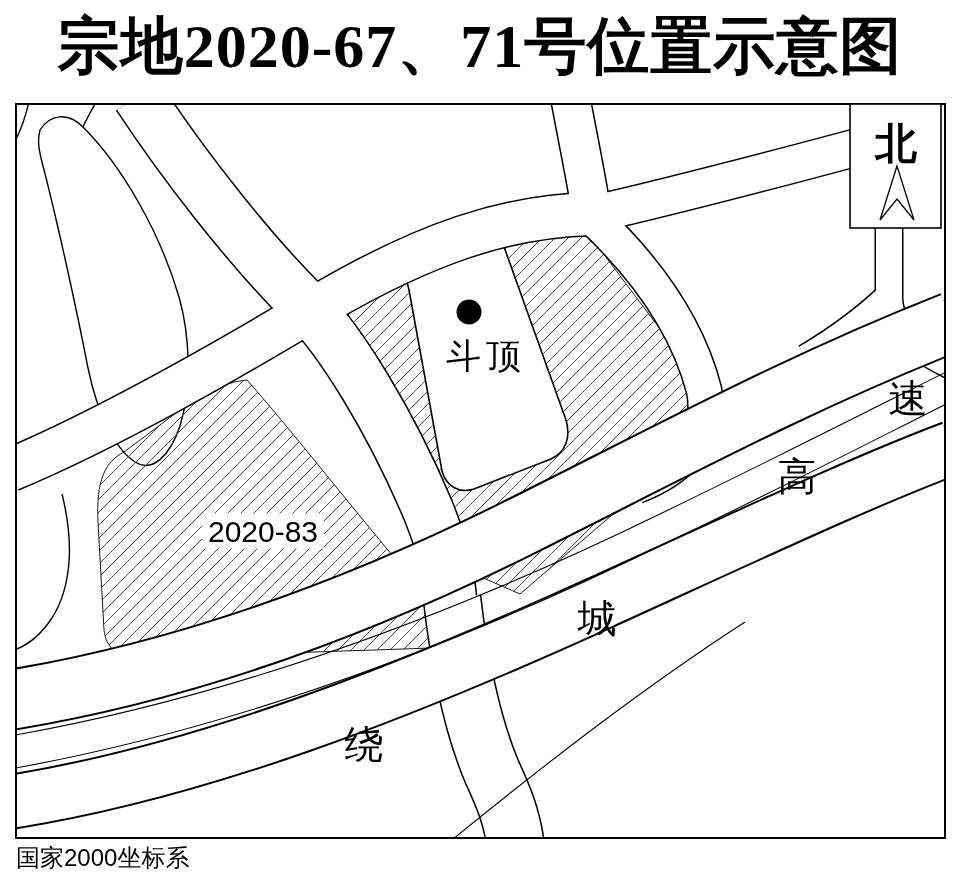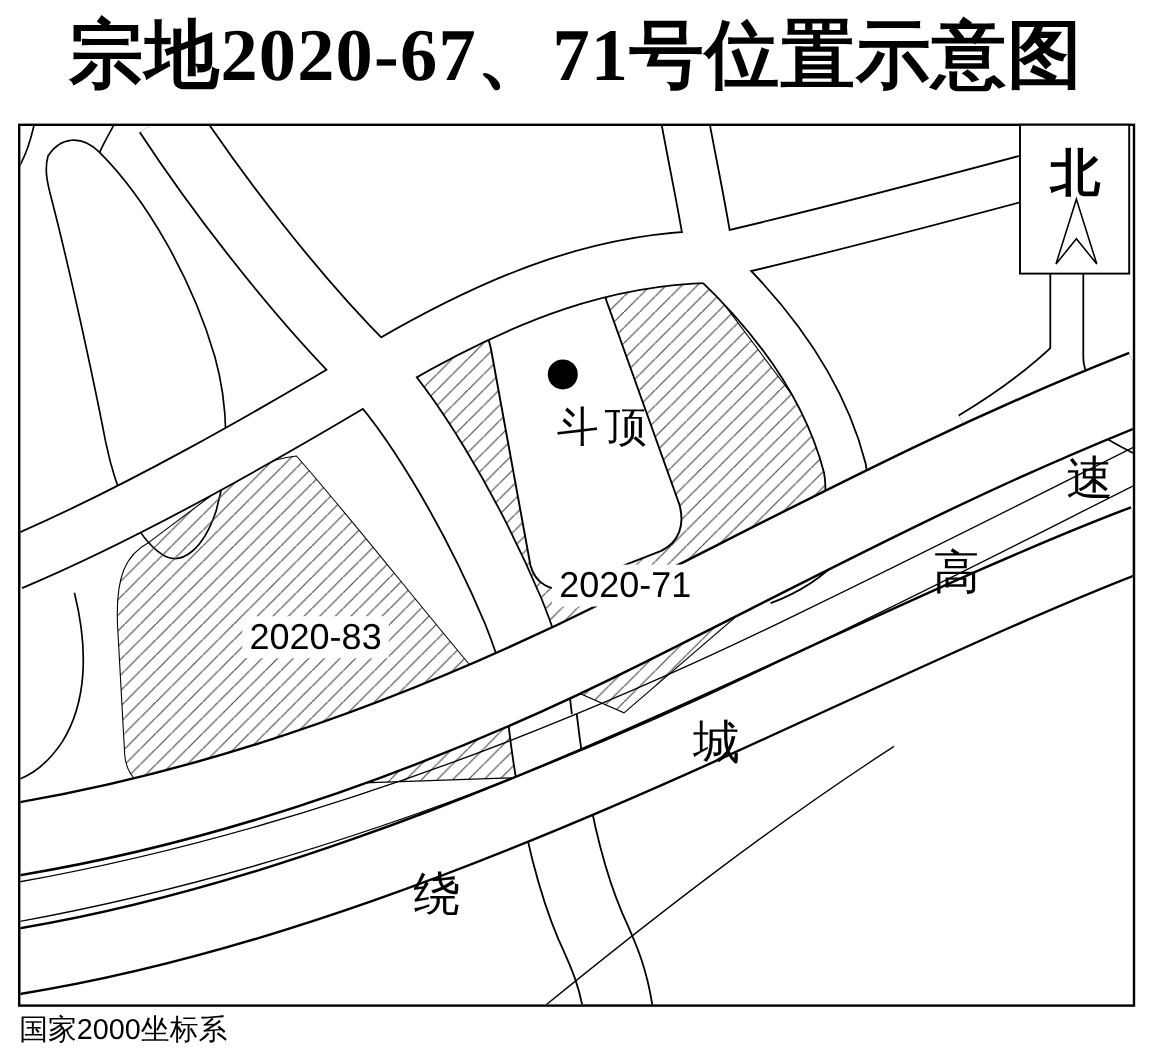--- a/index.html
+++ b/index.html
@@ -97,23 +97,22 @@
 
     <g>
       <rect x="850" y="104" width="91" height="124" fill="#ffffff" stroke="#000" stroke-width="1.6"></rect>
       <path d="M897,166 L914,220 L897,199 L880,220 Z" fill="#ffffff" stroke="#000" stroke-width="1.3"></path>
     </g>
   </svg>
 
   <div class="lbl north-label" style="left:896px;top:144px;">北</div>
 
   <div class="lbl parcel-label" style="left:263px;top:531px;">2020-83</div>
-  <div class="lbl parcel-label" style="left:521px;top:488px;">2020-71</div>
 
-  <div class="lbl bldg-line" style="left:504px;top:356px;">斗顶</div>
+  <div class="lbl bldg-line" style="left:486px;top:356px;">斗顶</div>
 
   <div class="lbl road-char" style="left:364px;top:745px;">绕</div>
   <div class="lbl road-char" style="left:597px;top:619px;">城</div>
   <div class="lbl road-char" style="left:797px;top:477px;">高</div>
   <div class="lbl road-char" style="left:908px;top:399px;">速</div>
 
   <div class="footer">国家2000坐标系</div>
 </div>
 
 </body></html>

